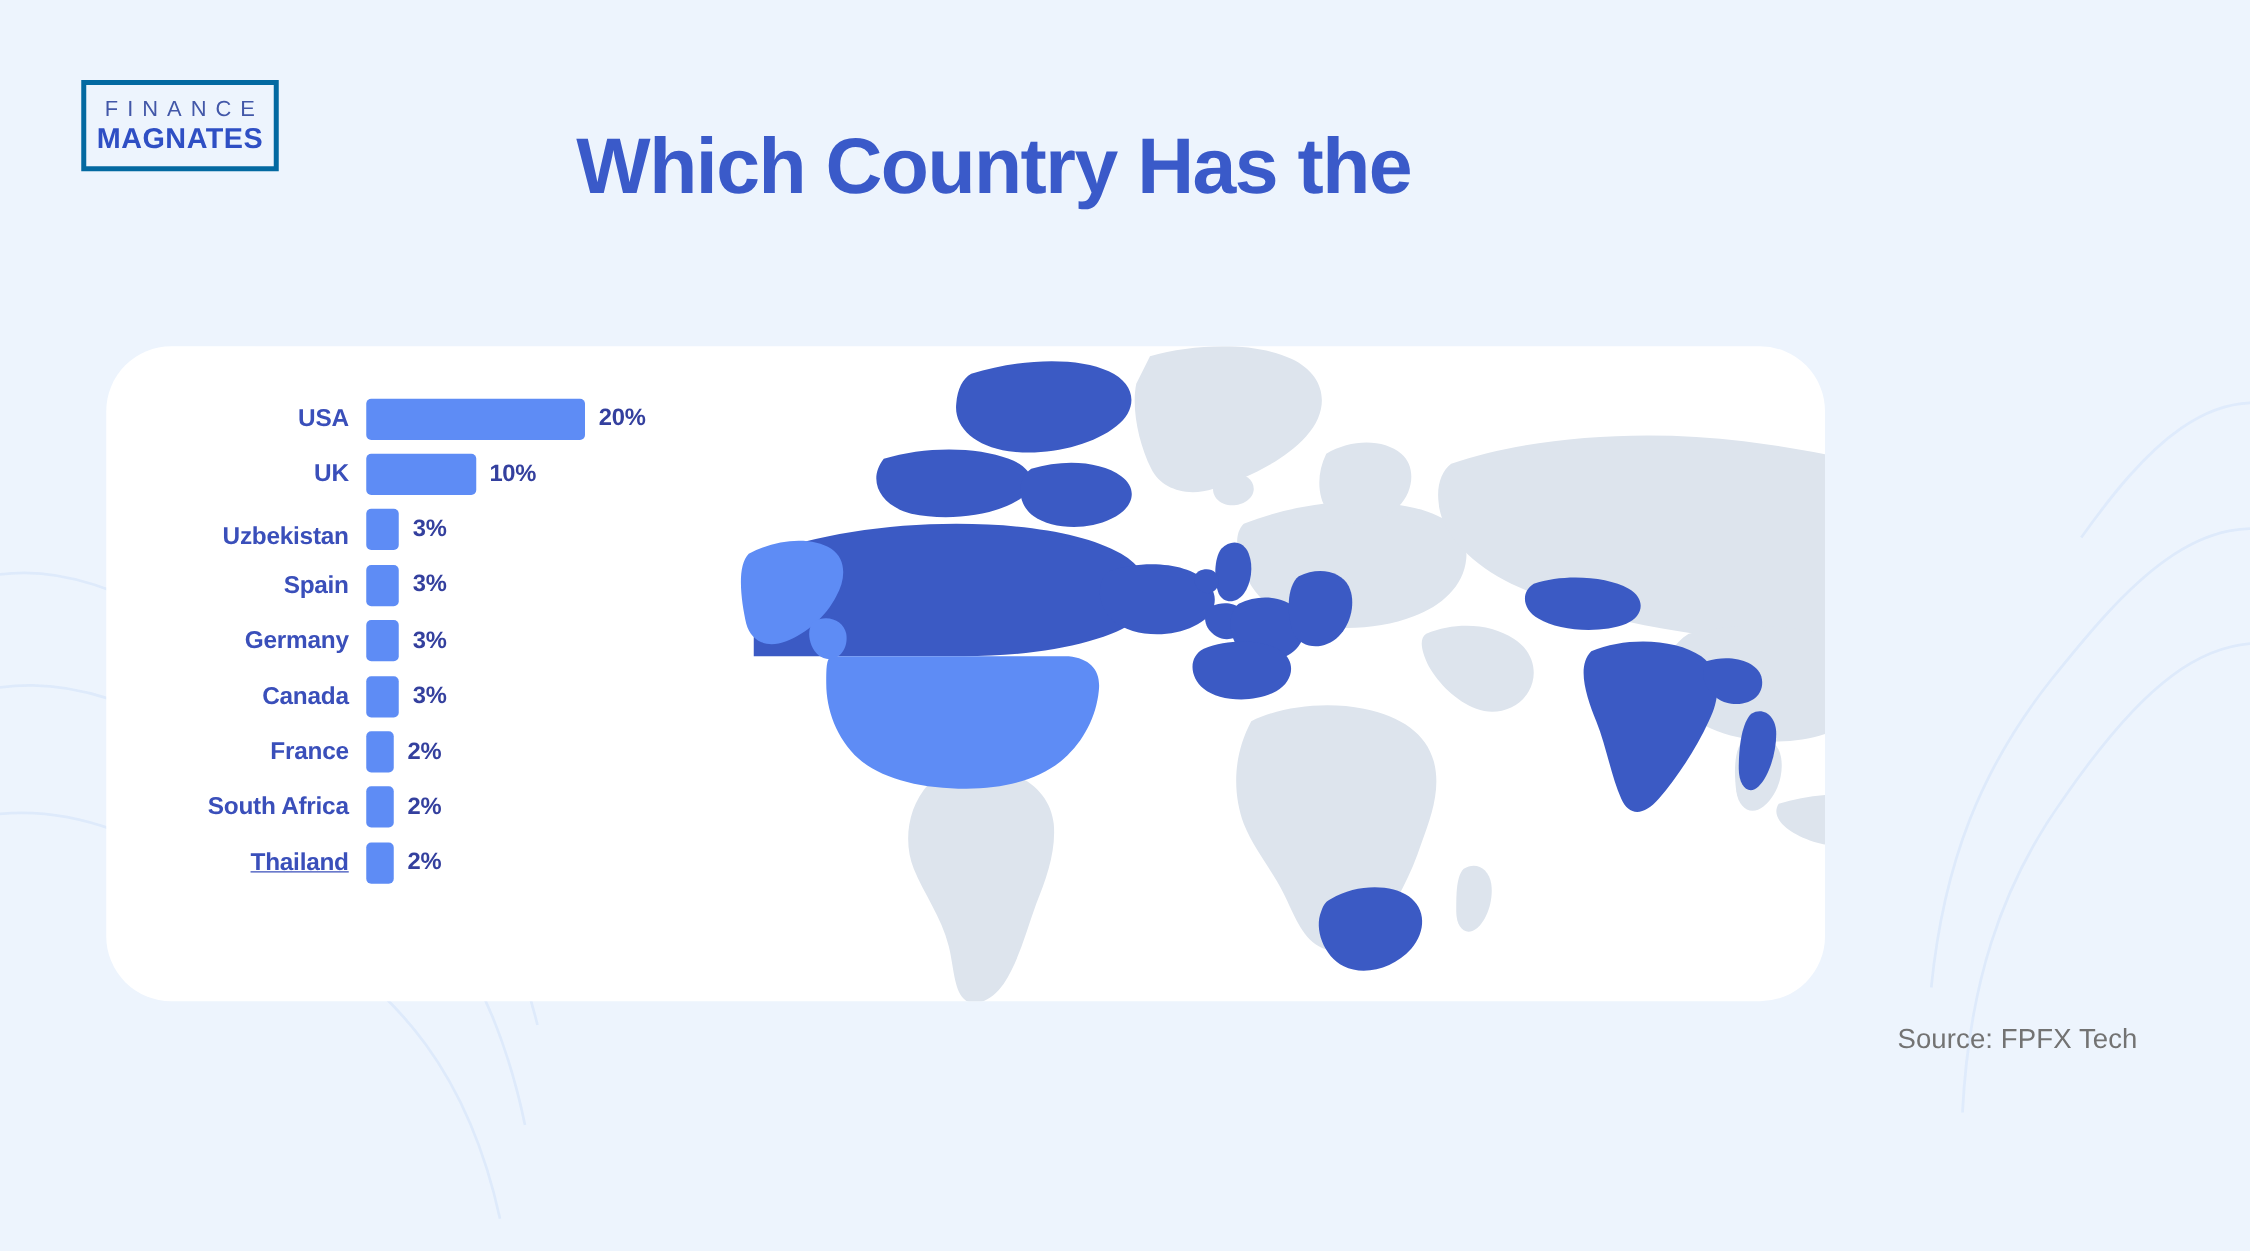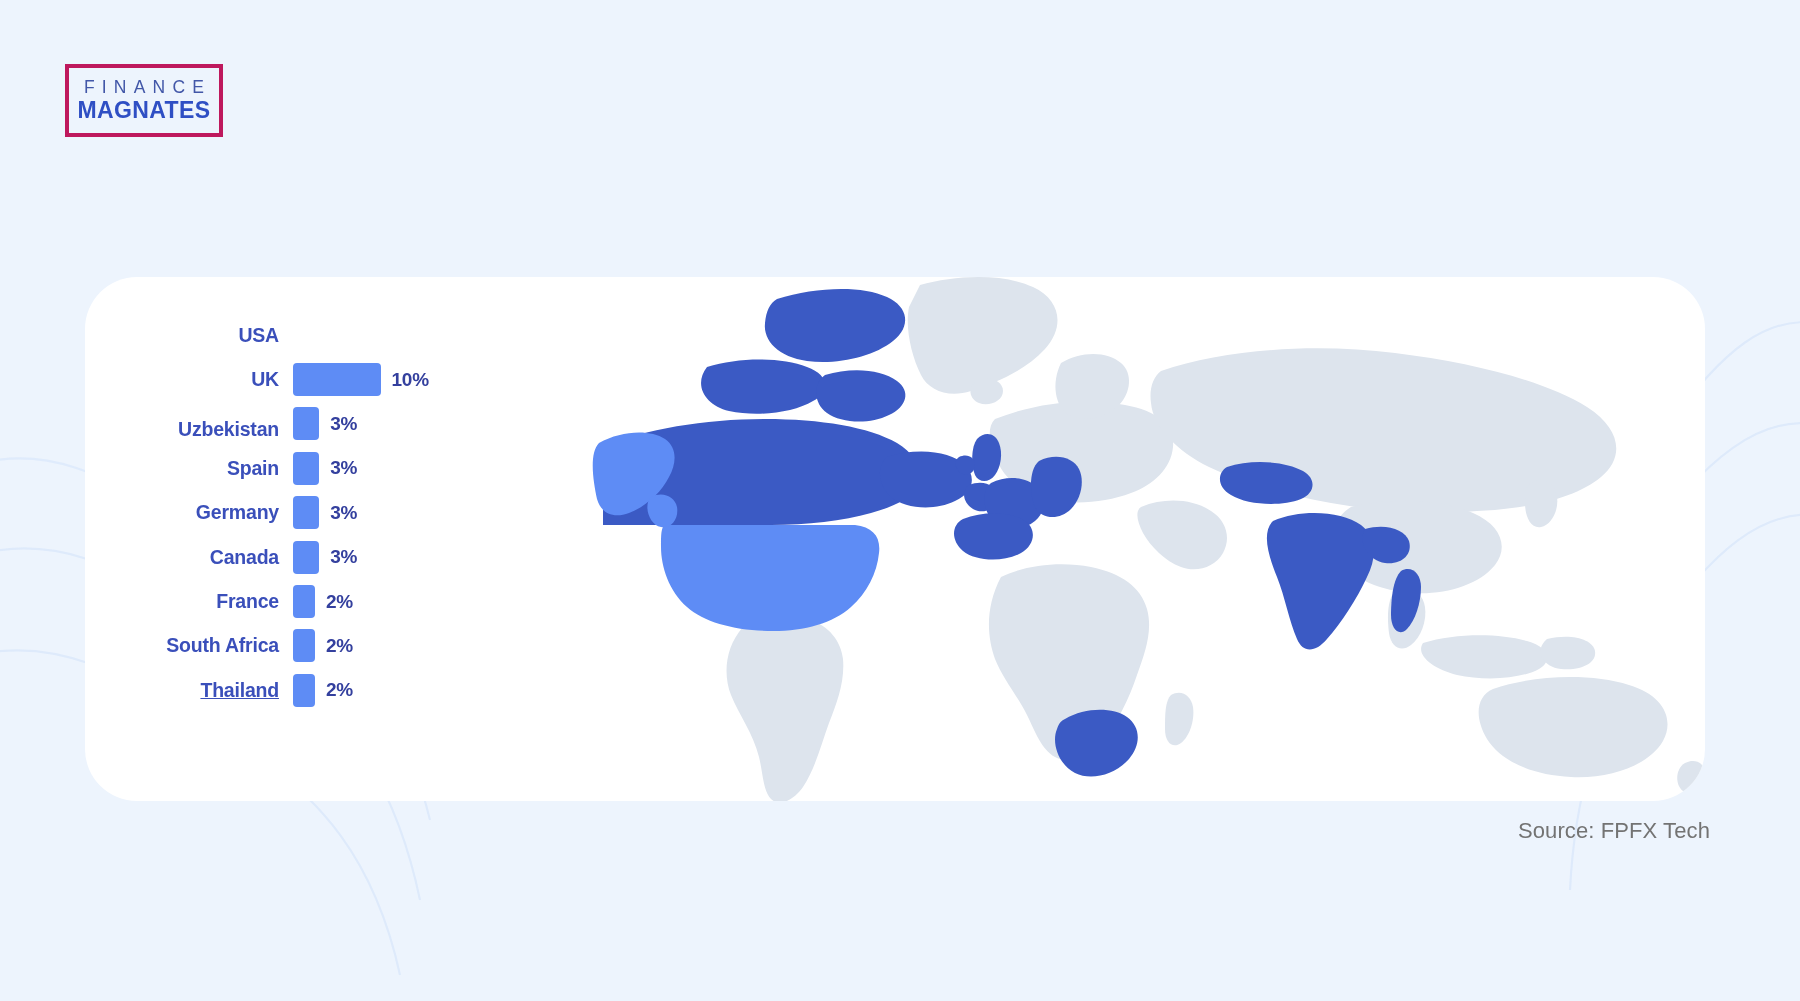--- a/index.html
+++ b/index.html
@@ -25,21 +25,21 @@
     pointer-events: none;
   }
 
   
   #logo {
     position: absolute;
     left: 65px;
     top: 64px;
     width: 158px;
     height: 73px;
-    border: 4px solid #be185d;
+    border: 4px solid #0369a1;
     display: flex;
     flex-direction: column;
     align-items: center;
     justify-content: center;
     background: transparent;
   }
   #logo-line1 {
     font-size: 17.5px;
     letter-spacing: 7.2px;
     color: #4257a8;
@@ -68,21 +68,21 @@
     line-height: 1.22;
     letter-spacing: -1.2px;
   }
   #headline .hl-line { display: block; }
 
   
   #card {
     position: absolute;
     left: 85px;
     top: 277px;
-    width: 1620px;
+    width: 1375px;
     height: 524px;
     background: #ffffff;
     border-radius: 52px;
     overflow: hidden;
   }
 
   
   #map-wrap {
     position: absolute;
     left: 440px;
@@ -157,20 +157,21 @@
     <path d="M1840 330 C 1770 300, 1715 360, 1665 430"></path>
   </g>
 </svg>
 
 <div id="logo">
   <div id="logo-line1">FINANCE</div>
   <div id="logo-line2">MAGNATES</div>
 </div>
 
 <h1 id="headline">
+  <span class="hl-line">Which Country Has the</span>
 </h1>
 
 <div id="card">
 
   <div id="map-wrap">
     <svg id="map-svg" viewBox="0 0 1200 540" preserveAspectRatio="xMidYMid meet">
 
       <g id="base-land" fill="#dde4ed">
 
         <path d="M395 14 C 430 4, 478 2, 508 16 C 536 29, 540 56, 520 78 C 500 100, 470 112, 446 120
@@ -291,20 +292,24 @@
                  C 68 210, 64 182, 74 172 Z"></path>
         <path d="M126 226 C 138 220, 150 226, 152 236 C 154 248, 146 258, 136 256
                  C 124 254, 118 234, 126 226 Z"></path>
       </g>
     </svg>
   </div>
 
   <div id="chart">
       <div class="bar-row">
         <div class="bar-label" style="color: rgb(58, 79, 186);">USA</div>
+        <div class="bar-track">
+          <div class="bar-fill" style="width: 175px; background: rgb(94, 140, 245);"></div>
+          <div class="bar-value" style="color: rgb(52, 64, 158);">20%</div>
+        </div>
       </div>
       <div class="bar-row">
         <div class="bar-label" style="color: rgb(58, 79, 186);">UK</div>
         <div class="bar-track">
           <div class="bar-fill" style="width: 87.5px; background: rgb(94, 140, 245);"></div>
           <div class="bar-value" style="color: rgb(52, 64, 158);">10%</div>
         </div>
       </div>
       <div class="bar-row">
         <div class="bar-label" style="color: rgb(58, 79, 186); margin-top: 12px;">Uzbekistan</div>

